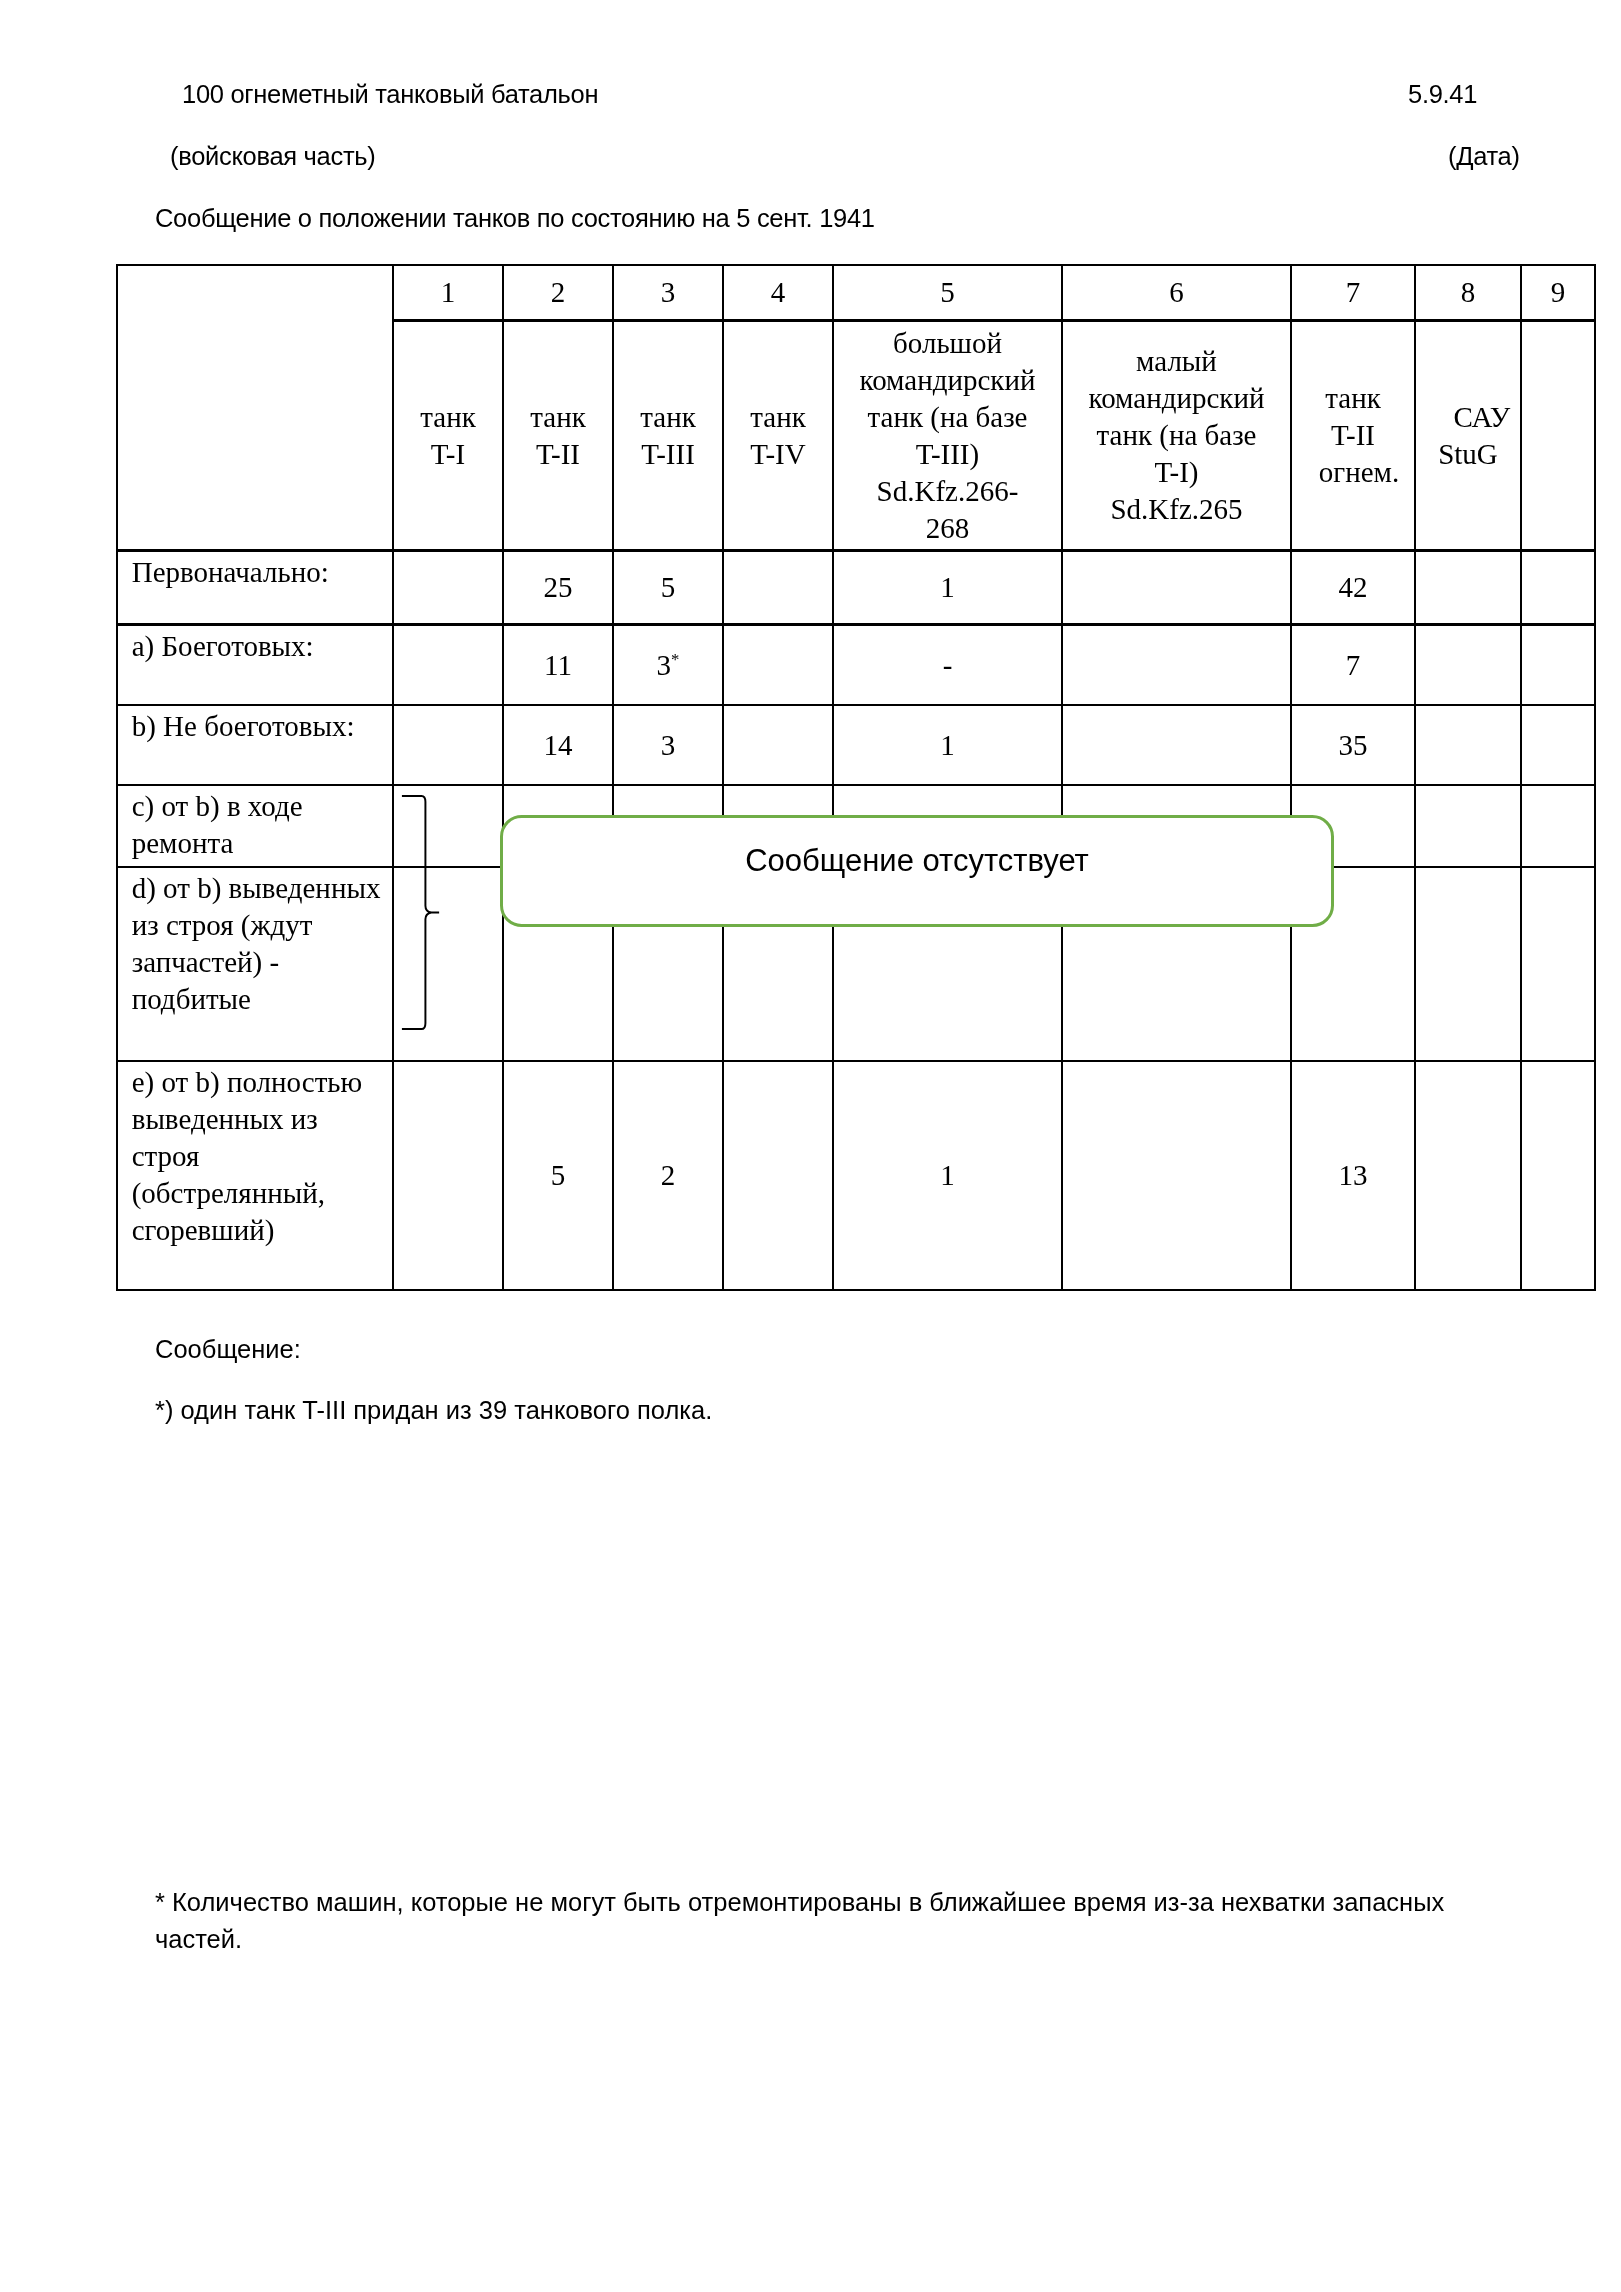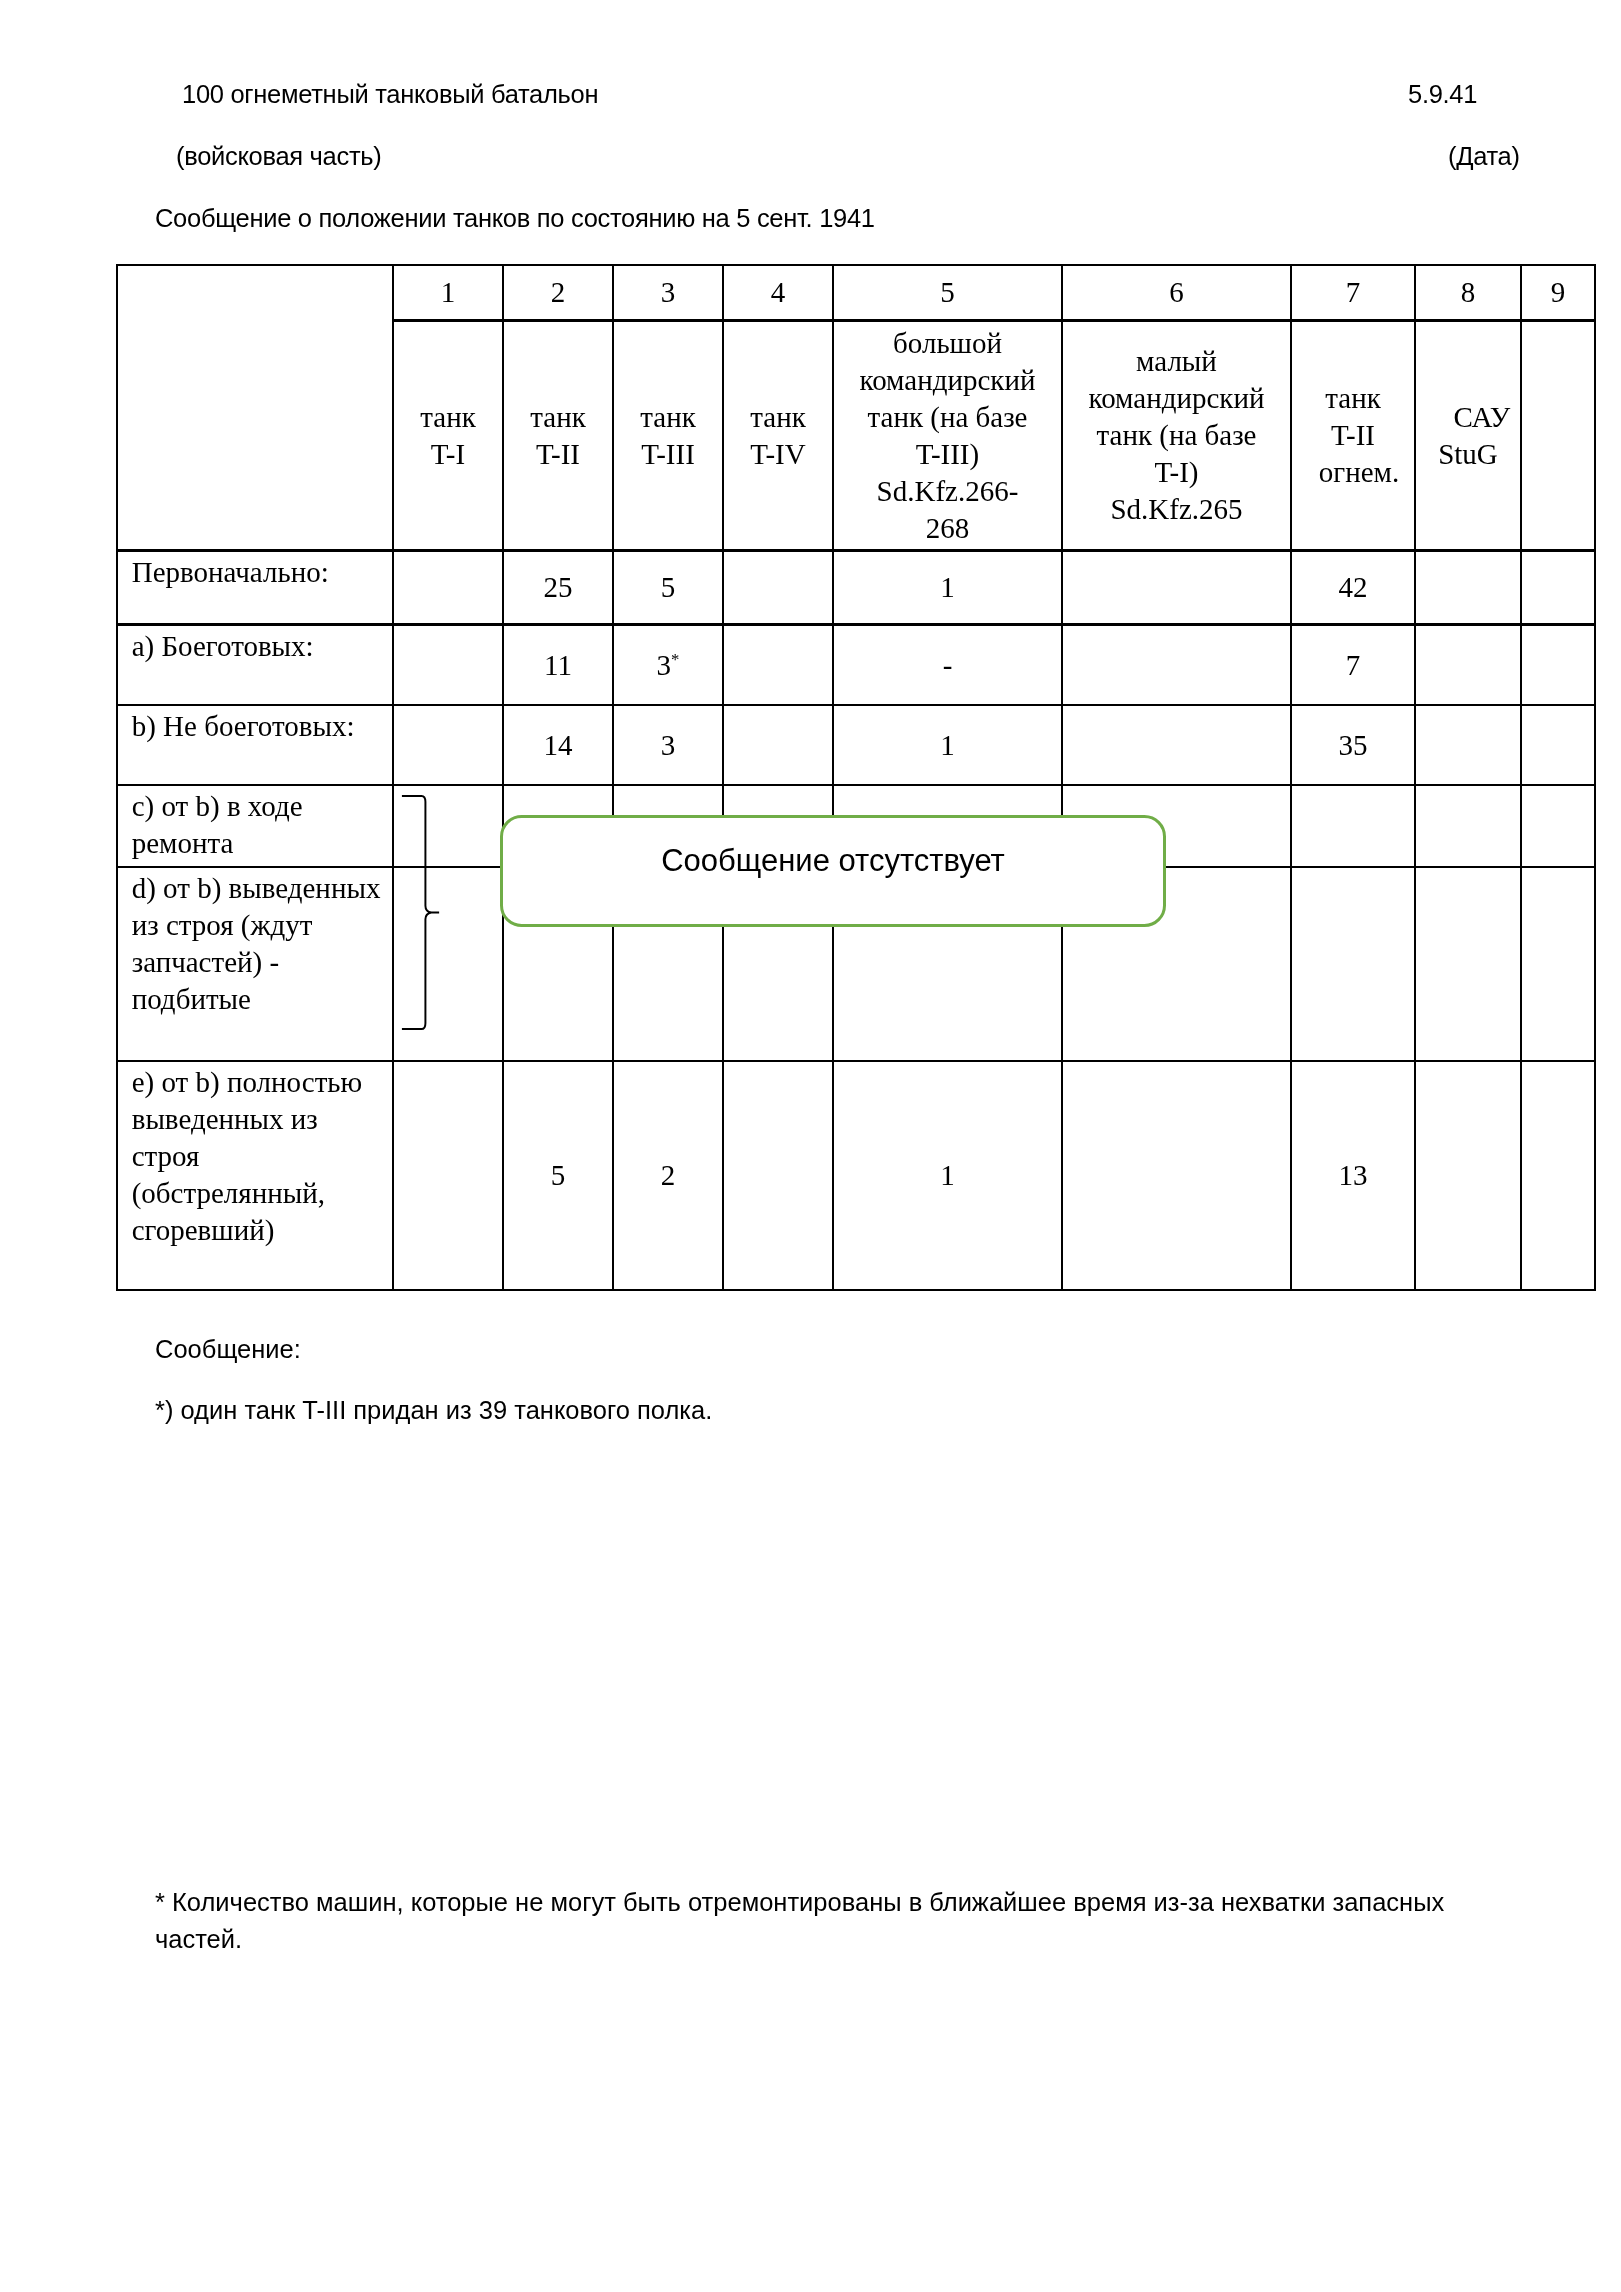--- a/index.html
+++ b/index.html
@@ -19,35 +19,35 @@
   table.report tr.num-row td { height: 53px; }
   table.report tr.head-row td { height: 227px; }
   table.report tr.thick-top td { border-top-width: 3.9px; }
   table.report td.rowlabel { text-align: left; vertical-align: top; padding: 2px 0 0 13.7px; }
   table.report td.label-blank { border-bottom: 2px solid #000; }
   .sup { font-size: 16.7px; vertical-align: top; position: relative; top: -5.9px; }
 
   .brace { position: absolute; left: 398px; top: 792px; width: 47px; height: 241px; }
 
   .notice {
-    position: absolute; left: 500px; top: 815px; width: 666px; height: 112px;
+    position: absolute; left: 500px; top: 815px; width: 834px; height: 112px;
     border: 3.9px solid #70ad47; border-radius: 21.6px; background: #ffffff;
     box-sizing: border-box;
   }
   .notice span {
     position: absolute; left: 0; right: 0; top: 23.5px; text-align: center;
     font-size: 31px; line-height: 37px;
   }
   .note { position: absolute; font-size: 25.5px; line-height: 37px; }
 </style>
 </head>
 <body>
 
 <div class="hdr sans" style="left:182px; top:80px;">100 огнеметный танковый батальон</div>
-<div class="hdr sans" style="left:176px; top:142px;">(войсковая часть)</div>
+<div class="hdr sans" style="left:170px; top:142px;">(войсковая часть)</div>
 <div class="hdr sans" style="left:1408px; top:80px;">5.9.41</div>
 <div class="hdr sans" style="left:1448px; top:142px;">(Дата)</div>
 <div class="hdr sans" style="left:155px; top:204px;">Сообщение о положении танков по состоянию на 5 сент. 1941</div>
 
 <table class="report">
   <colgroup>
     <col style="width:276px">
       <col style="width:110px">
       <col style="width:110px">
       <col style="width:110px">

